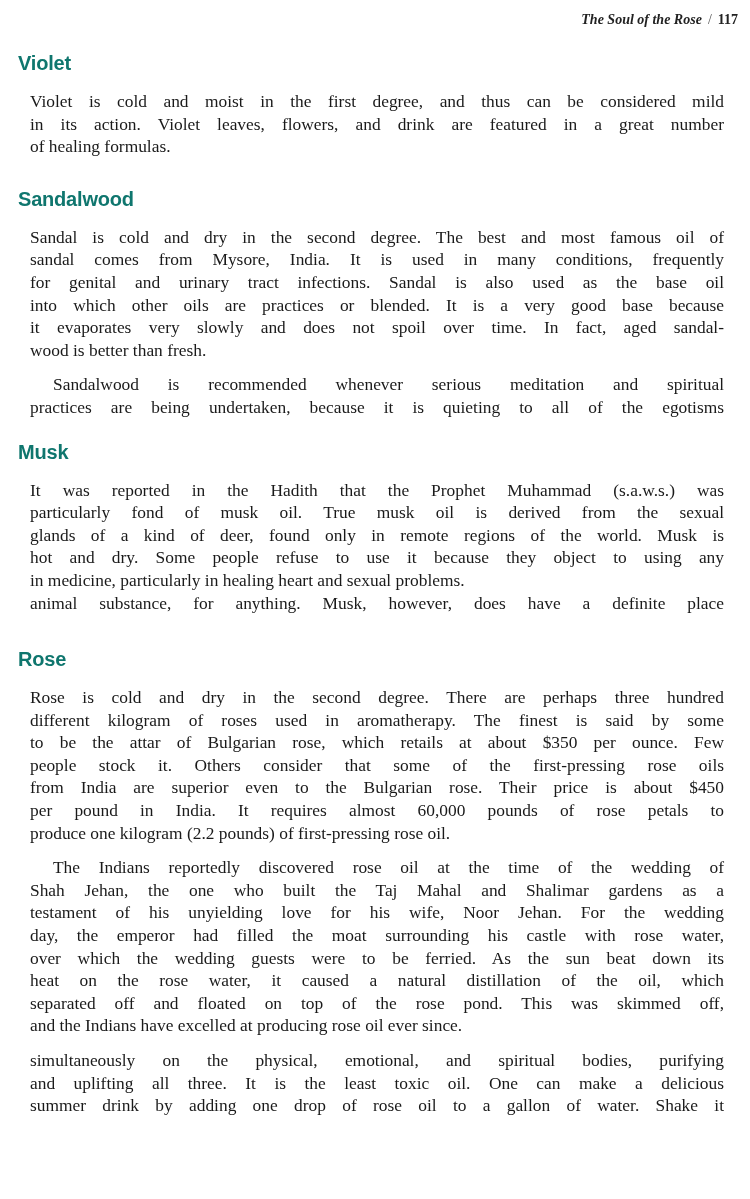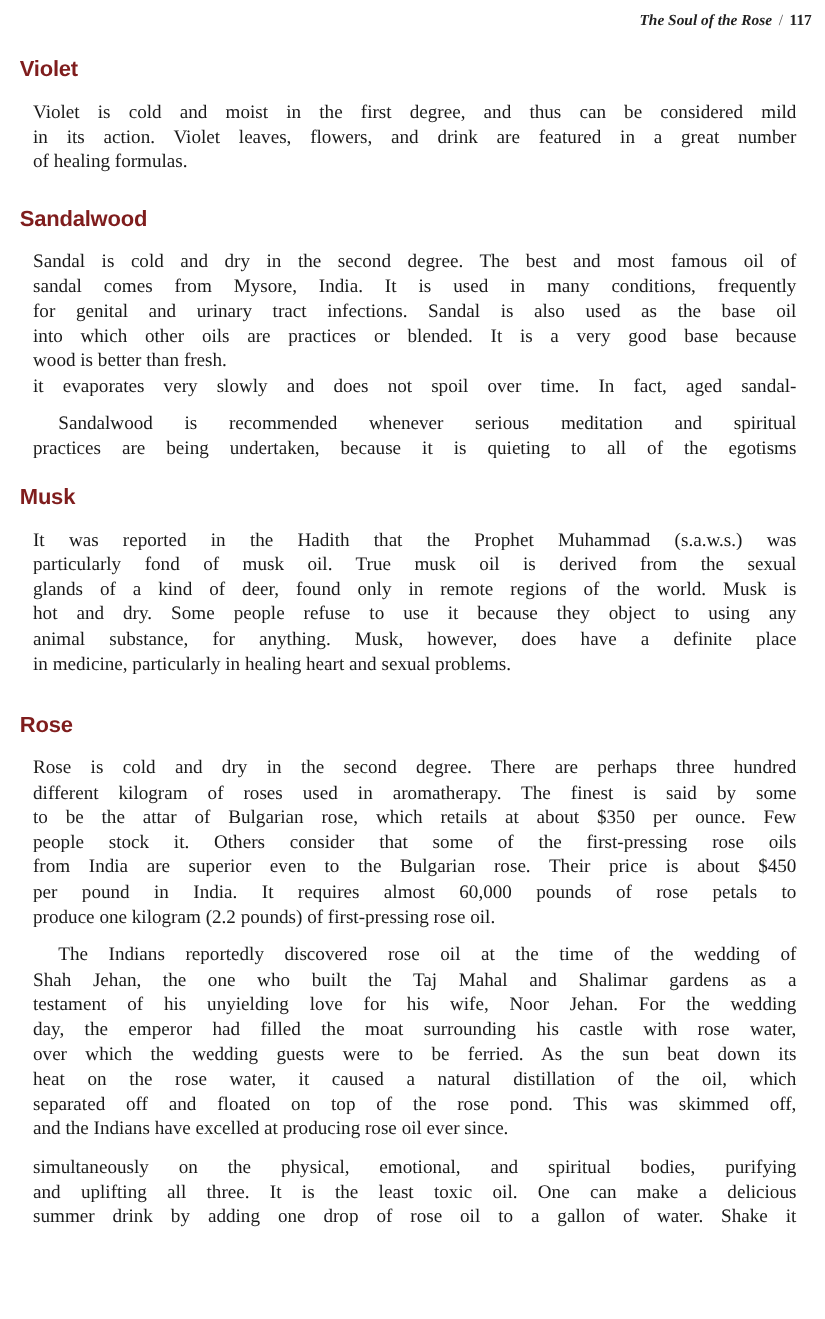--- a/index.html
+++ b/index.html
@@ -4,21 +4,21 @@
 <style>
   html, body { margin: 0; padding: 0; background: #ffffff; }
   body { width: 750px; height: 1199px; overflow: hidden; position: relative;
          font-family: "Liberation Serif", "DejaVu Serif", serif; color: #1a1a1a; }
   .running-head { position: absolute; top: 12px; right: 12px; font-size: 14px;
                   font-style: italic; font-weight: bold; color: #222; }
   .running-head .sep { font-style: normal; font-weight: normal; margin: 0 6px; color: #555; }
   .running-head .pno { font-style: normal; font-weight: bold; }
   .page { position: absolute; left: 18px; top: 48px; width: 718px; }
   h2 { font-family: "Liberation Sans", "DejaVu Sans", sans-serif; font-weight: bold;
-       font-size: 20px; margin: 0; line-height: 30px; color: #7f1d1d; letter-spacing: -0.2px; }
+       font-size: 20px; margin: 0; line-height: 30px; color: #0f766e; letter-spacing: -0.2px; }
   .para { font-size: 17.4px; line-height: 22.6px; margin: 12px; }
   .line { display: block; text-align: justify; text-align-last: justify; white-space: nowrap; height: 22.6px; }
   .line.last { text-align-last: left; }
   .line.indent { padding-left: 23px; }
   .section { margin: 0; }
   .gap-violet { height: 14px; }
   .gap-sandal { height: 6px; }
   .gap-musk { height: 18px; }
 </style>
 </head>
@@ -38,38 +38,38 @@
       </p>
     </div>
     <div class="gap-violet"></div>
     <div class="section">
       <h2>Sandalwood</h2>
       <p class="para">
         <span class="line">Sandal is cold and dry in the second degree. The best and most famous oil of</span>
         <span class="line">sandal comes from Mysore, India. It is used in many conditions, frequently</span>
         <span class="line">for genital and urinary tract infections. Sandal is also used as the base oil</span>
         <span class="line">into which other oils are practices or blended. It is a very good base because</span>
+        <span class="line">it evaporates very slowly and does not spoil over time. In fact, aged sandal-</span>
         <span class="line last">wood is better than fresh.</span>
-        <span class="line">it evaporates very slowly and does not spoil over time. In fact, aged sandal-</span>
       </p>
       <p class="para">
         <span class="line indent">Sandalwood is recommended whenever serious meditation and spiritual</span>
         <span class="line">practices are being undertaken, because it is quieting to all of the egotisms</span>
       </p>
     </div>
     <div class="gap-sandal"></div>
     <div class="section">
       <h2>Musk</h2>
       <p class="para">
         <span class="line">It was reported in the Hadith that the Prophet Muhammad (s.a.w.s.) was</span>
         <span class="line">particularly fond of musk oil. True musk oil is derived from the sexual</span>
         <span class="line">glands of a kind of deer, found only in remote regions of the world. Musk is</span>
         <span class="line">hot and dry. Some people refuse to use it because they object to using any</span>
+        <span class="line last">in medicine, particularly in healing heart and sexual problems.</span>
         <span class="line">animal substance, for anything. Musk, however, does have a definite place</span>
-        <span class="line last">in medicine, particularly in healing heart and sexual problems.</span>
       </p>
     </div>
     <div class="gap-musk"></div>
     <div class="section">
       <h2>Rose</h2>
       <p class="para">
         <span class="line">Rose is cold and dry in the second degree. There are perhaps three hundred</span>
         <span class="line">different kilogram of roses used in aromatherapy. The finest is said by some</span>
         <span class="line">to be the attar of Bulgarian rose, which retails at about $350 per ounce. Few</span>
         <span class="line">people stock it. Others consider that some of the first-pressing rose oils</span>

